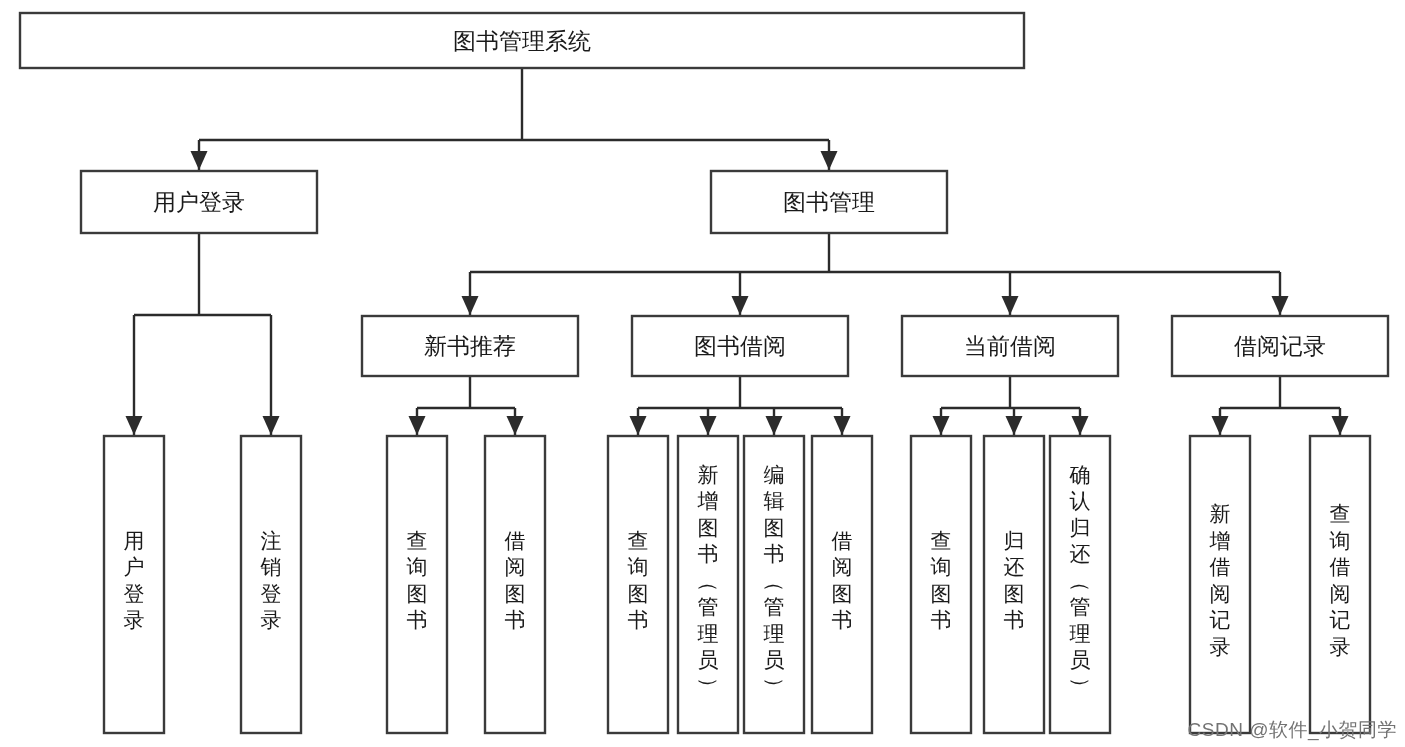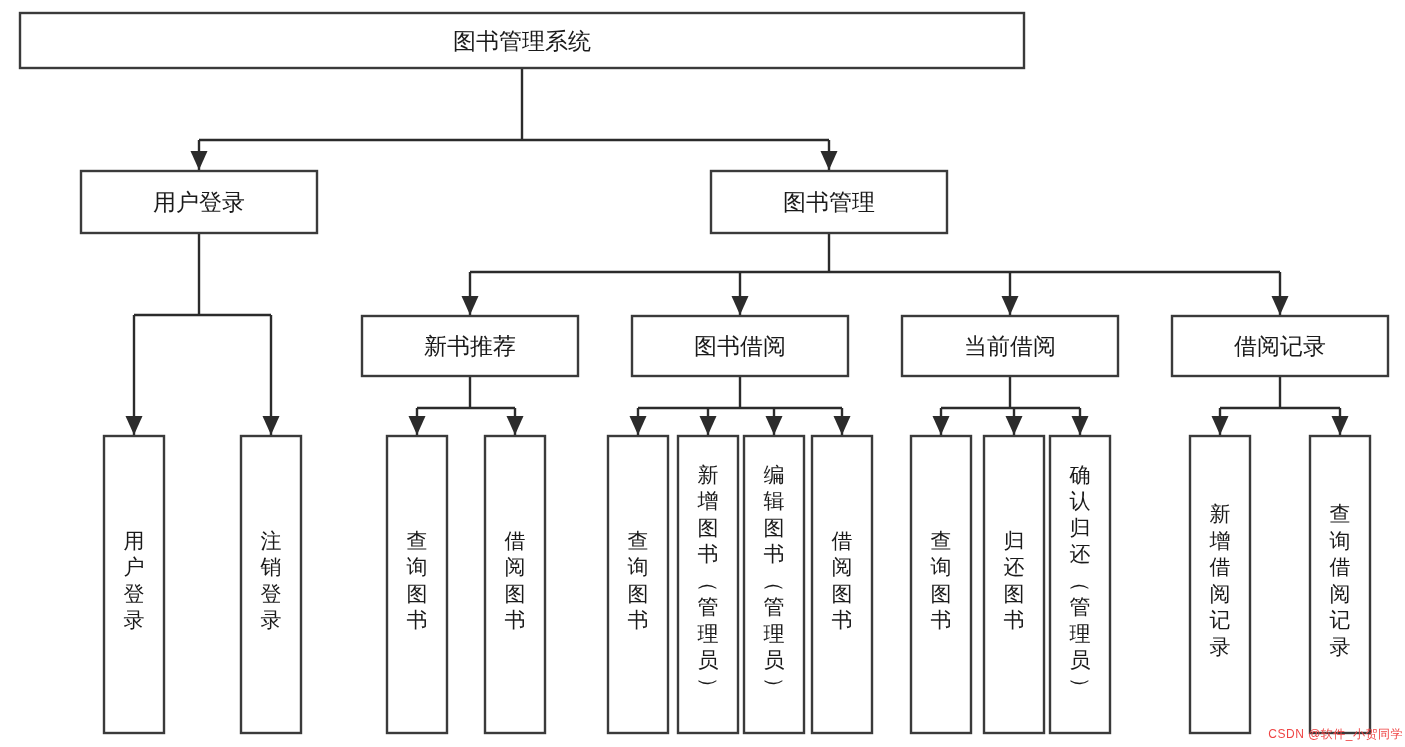--- a/index.html
+++ b/index.html
@@ -16,24 +16,24 @@
   }
   #chart-root {
     position: absolute;
     left: 0;
     top: 0;
     width: 1405px;
     height: 747px;
   }
   .watermark {
     position: absolute;
-    right: 2px;
+    right: 8px;
     bottom: 4px;
-    color: #ef4444;
-    font-size: 12px;
+    color: #737373;
+    font-size: 19px;
     font-family: "Liberation Sans", "DejaVu Sans", sans-serif;
     white-space: nowrap;
     letter-spacing: 0.5px;
   }
 </style>
 </head>
 <body>
 
 <div id="chart-root">
   <svg id="chart-svg" width="1405" height="747" viewBox="0 0 1405 747" xmlns="http://www.w3.org/2000/svg">

